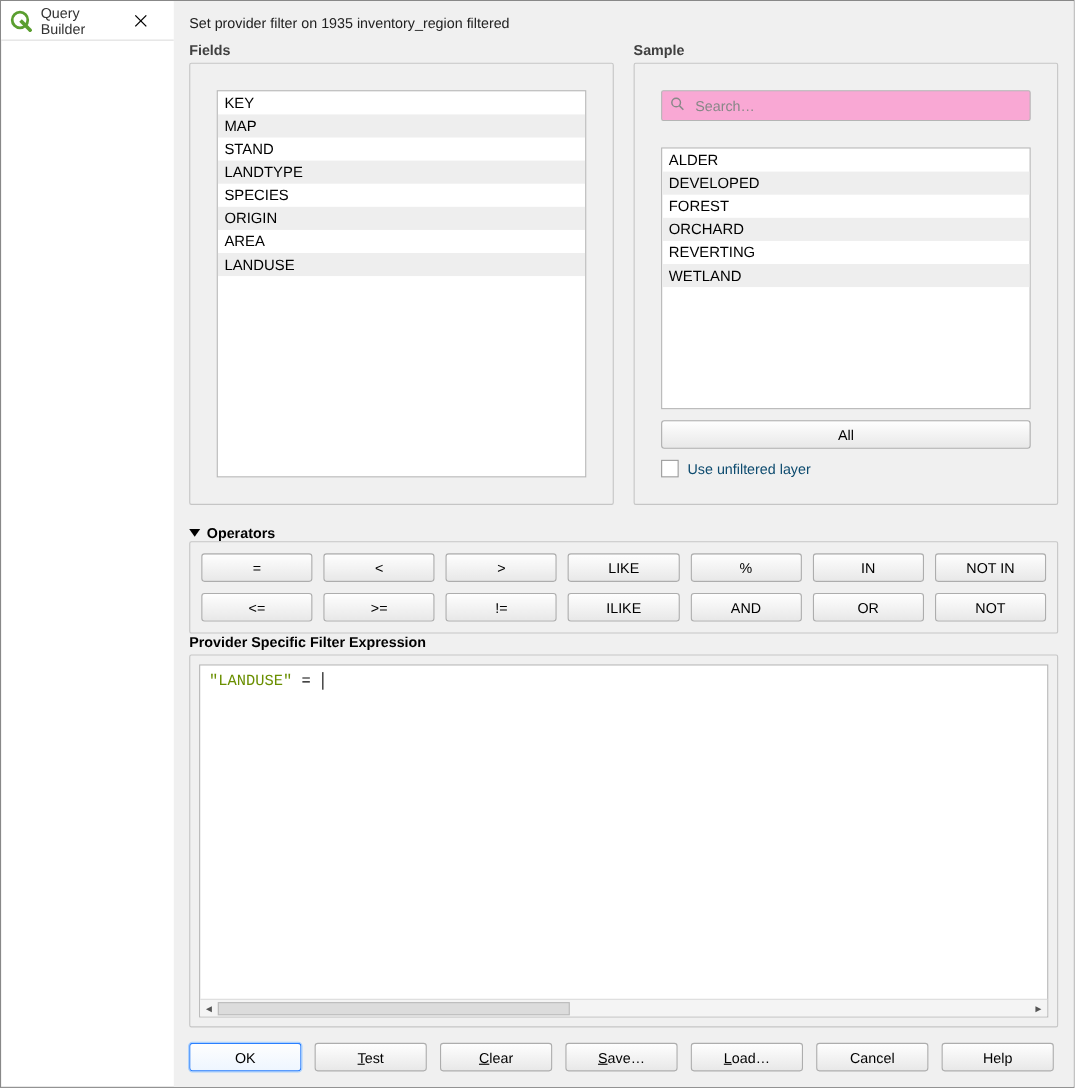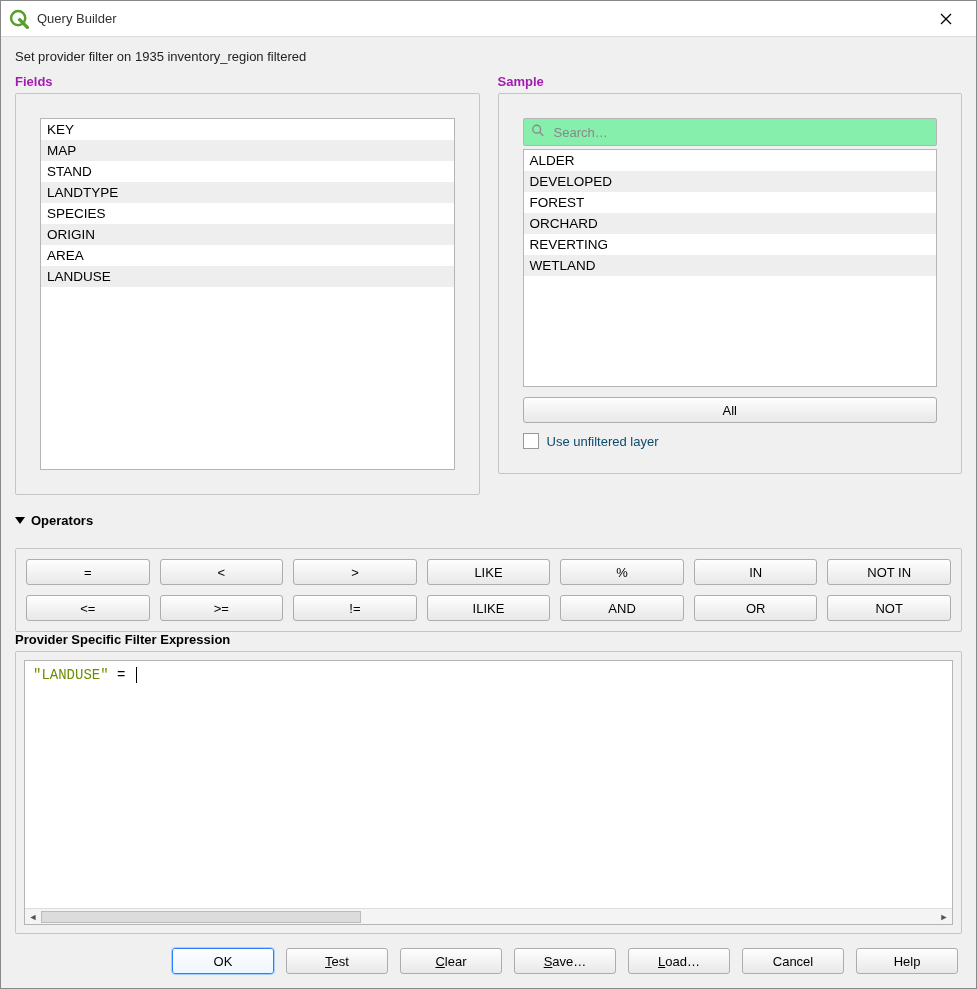--- a/index.html
+++ b/index.html
@@ -9,21 +9,20 @@
     font-size: 13px;
     background: #fff;
     color: #000;
   }
   .window {
     width: 977px;
     height: 989px;
     background: #fff;
     border: 1px solid #888;
     display: flex;
-    flex-direction: column;
   }
   
   .titlebar {
     display: flex;
     align-items: center;
     height: 36px;
     padding: 0 8px;
     background: #fff;
     border-bottom: 1px solid #ddd;
   }
@@ -60,35 +59,35 @@
   }
   .columns {
     display:flex;
     gap: 18px;
   }
   .col { flex:1; display:flex; flex-direction:column; }
   .section-label {
     font-weight: bold;
     font-size: 13px;
     margin-bottom: 4px;
-    color:#a21caf;
+    color:#404040;
   }
   .groupbox {
     border: 1px solid #c5c5c5;
     background:#f0f0f0;
     padding: 24px;
     border-radius:2px;
   }
   .listbox {
     border:1px solid #b5b5b5;
     background:#fff;
     overflow:auto;
   }
   #fields-list { height: 352px; }
-  #values-list { height: 238px; margin-top:3px; }
+  #values-list { height: 238px; margin-top:24px; }
   .listbox .item {
     padding: 1px 6px;
     font-size: 13.5px;
     line-height: 19px;
     white-space:nowrap;
     cursor:default;
   }
   .listbox .item.alt { background:#eeeeee; }
   .search-wrap {
     position:relative;
@@ -101,21 +100,21 @@
     pointer-events:none;
   }
   .search-input {
     width:100%;
     height:28px;
     border:1px solid #b5b5b5;
     border-radius:2px;
     padding: 2px 6px 2px 30px;
     font-size:13px;
     color:#444;
-    background:#86efac;
+    background:#f9a8d4;
   }
   .search-input::placeholder { color:#888; }
   .btn-row { display:flex; gap:10px; margin-top:10px; }
   .btn {
     flex:1;
     height:26px;
     border:1px solid #adadad;
     background:linear-gradient(#fefefe,#e8e8e8);
     border-radius:3px;
     font-size:13px;
@@ -131,21 +130,21 @@
   .checkbox {
     width:16px; height:16px;
     border:1px solid #999;
     background:#fff;
   }
   
   .operators-section { margin-top:18px; }
   .operators-header {
     display:flex; align-items:center; gap:6px;
     font-weight:bold;
-    margin-bottom:20px;
+    margin-bottom:0;
     cursor:pointer;
     user-select:none;
   }
   .triangle-down {
     width:0;height:0;
     border-left:5px solid transparent;
     border-right:5px solid transparent;
     border-top:7px solid #000;
   }
   .ops-group {

